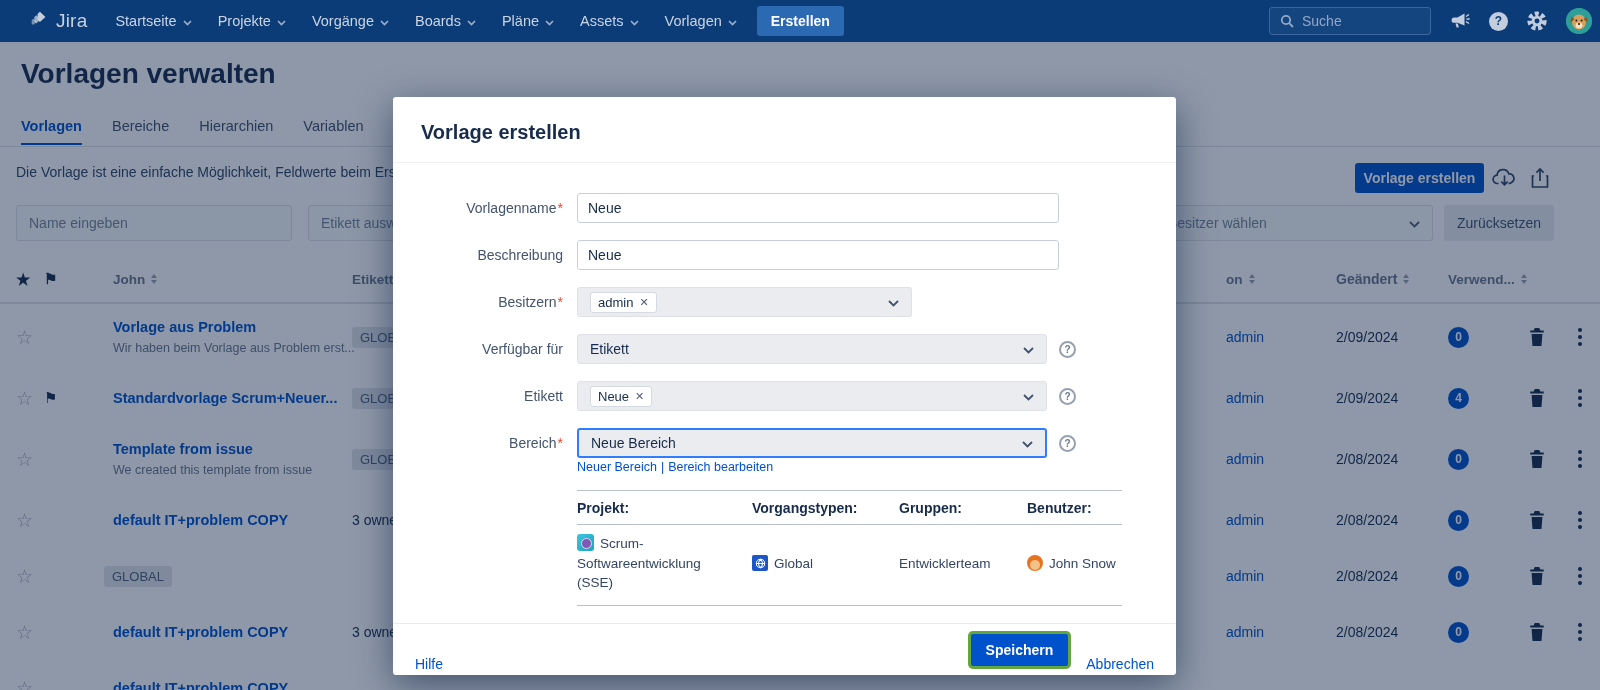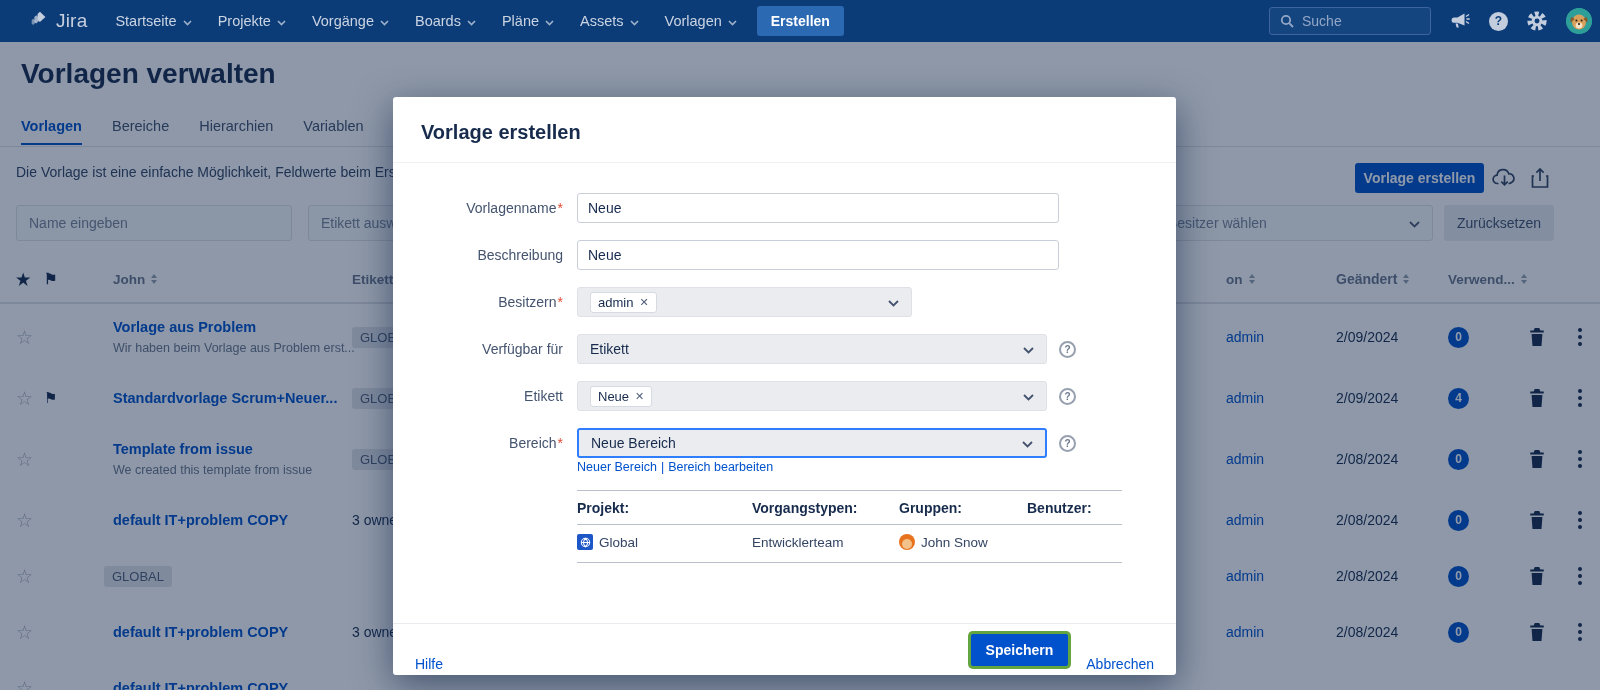--- a/index.html
+++ b/index.html
@@ -600,20 +600,21 @@
     </div>
 
     <div class="preview">
       <div class="pv-head">
         <span>Projekt:</span>
         <span>Vorgangstypen:</span>
         <span>Gruppen:</span>
         <span>Benutzer:</span>
       </div>
       <div class="pv-row">
+        <span class="pv-project"><span class="proj-ic"></span><span>Scrum-Softwareentwicklung (SSE)</span></span>
         <span class="pv-cell">
           <span class="globe-ic">
             <svg width="11" height="11" viewBox="0 0 12 12" fill="none" stroke="#fff" stroke-width="1.1">
                 <circle cx="6" cy="6" r="4.6"></circle>
                 <path d="M1.4 6h9.2M6 1.4c-3 3-3 6.2 0 9.2 3-3 3-6.2 0-9.2z"></path>
               </svg>
           </span>
           <span>Global</span>
         </span>
         <span class="pv-cell">

